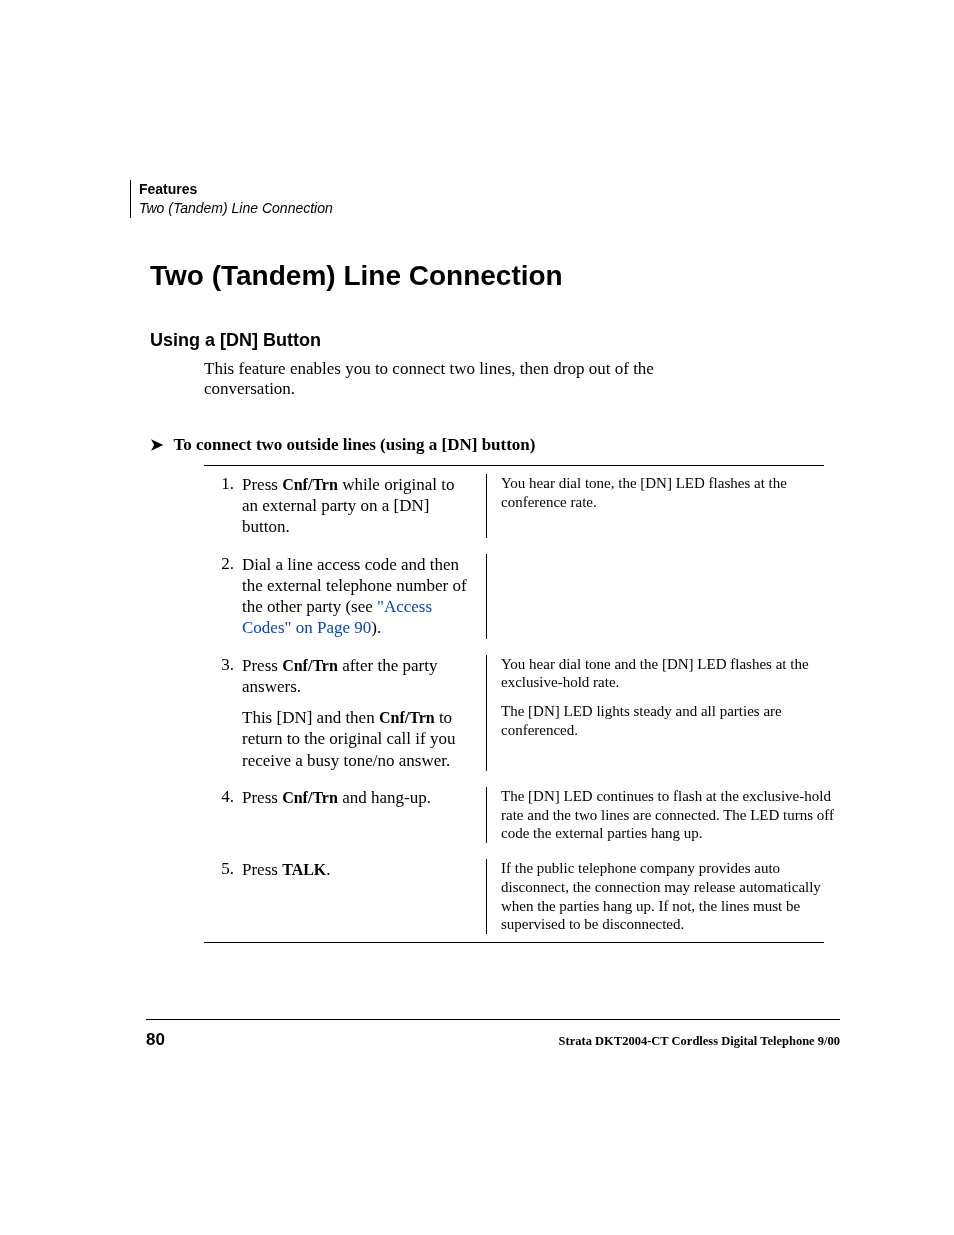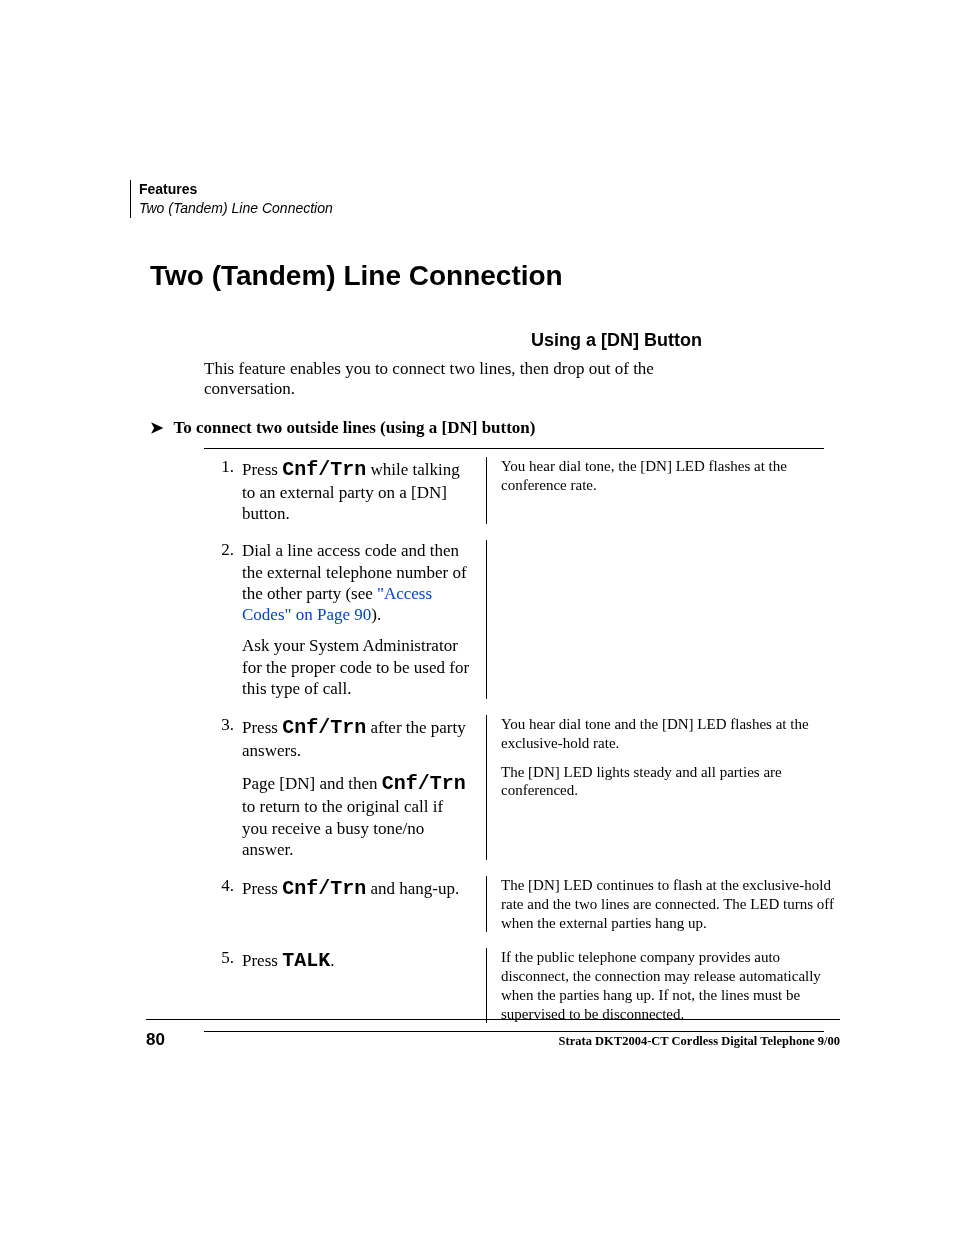--- a/index.html
+++ b/index.html
@@ -35,25 +35,24 @@
     font-family: Helvetica, Arial, sans-serif;
     font-weight: bold;
     font-size: 28px;
     margin: 0 0 38px 20px;
   }
   .h2 {
     font-family: Helvetica, Arial, sans-serif;
     font-weight: bold;
     font-size: 18px;
     margin: 0 0 8px 20px;
-    text-align: right;
   }
   .intro {
     font-size: 17px;
-    margin: 0 0 19px 74px;
+    margin: 0 0 36px 74px;
   }
   .proc-title {
     font-size: 17px;
     font-weight: bold;
     margin: 0 0 10px 20px;
     display: flex;
     align-items: center;
     gap: 10px;
   }
   .proc-title .arrow {
@@ -90,21 +89,21 @@
     padding-left: 14px;
     flex-shrink: 0;
   }
   .col-action .para, .col-result .para {
     margin: 0 0 10px 0;
     line-height: 1.25;
   }
   .col-action .para:last-child, .col-result .para:last-child {
     margin-bottom: 0;
   }
-  .b { font-weight: bold; font-family: Liberation Mono, monospace; font-size: 20px; }
+  .b { font-weight: bold; font-family: Liberation Serif, serif; font-size: 16px; }
   a.link { color: #0645c8; text-decoration: none; }
   .footer {
     position: absolute;
     left: 16px;
     width: 954px;
     bottom: 185px;
     box-sizing: border-box;
     padding: 0 130px;
   }
   .footer-rule {
@@ -153,59 +152,58 @@
   <div class="proc-title">
     <span class="arrow">➤</span>
     <span>To connect two outside lines (using a [DN] button)</span>
   </div>
 
   <div class="steps-table">
 
     <div class="row">
       <div class="col-num">1.</div>
       <div class="col-action">
-        <p class="para"><span>Press </span><span class="b">Cnf/Trn</span><span> while talking to an external party on a [DN] button.</span></p>
+        <p class="para"><span>Press </span><span class="b">Cnf/Trn</span><span> while original to an external party on a [DN] button.</span></p>
       </div>
       <div class="sep"></div>
       <div class="col-result">
         <p class="para">You hear dial tone, the [DN] LED flashes at the conference rate.</p>
       </div>
     </div>
 
     <div class="row">
       <div class="col-num">2.</div>
       <div class="col-action">
         <p class="para"><span>Dial a line access code and then the external telephone number of the other party (see </span><a class="link" href="#">"Access Codes" on Page 90</a><span>).</span></p>
-        <p class="para">Ask your System Administrator for the proper code to be used for this type of call.</p>
       </div>
       <div class="sep"></div>
       <div class="col-result"></div>
     </div>
 
     <div class="row">
       <div class="col-num">3.</div>
       <div class="col-action">
         <p class="para"><span>Press </span><span class="b">Cnf/Trn</span><span> after the party answers.</span></p>
-        <p class="para"><span>Page [DN] and then </span><span class="b">Cnf/Trn</span><span> to return to the original call if you receive a busy tone/no answer.</span></p>
+        <p class="para"><span>This [DN] and then </span><span class="b">Cnf/Trn</span><span> to return to the original call if you receive a busy tone/no answer.</span></p>
       </div>
       <div class="sep"></div>
       <div class="col-result">
         <p class="para">You hear dial tone and the [DN] LED flashes at the exclusive-hold rate.</p>
         <p class="para">The [DN] LED lights steady and all parties are conferenced.</p>
       </div>
     </div>
 
     <div class="row">
       <div class="col-num">4.</div>
       <div class="col-action">
         <p class="para"><span>Press </span><span class="b">Cnf/Trn</span><span> and hang-up.</span></p>
       </div>
       <div class="sep"></div>
       <div class="col-result">
-        <p class="para">The [DN] LED continues to flash at the exclusive-hold rate and the two lines are connected. The LED turns off when the external parties hang up.</p>
+        <p class="para">The [DN] LED continues to flash at the exclusive-hold rate and the two lines are connected. The LED turns off code the external parties hang up.</p>
       </div>
     </div>
 
     <div class="row">
       <div class="col-num">5.</div>
       <div class="col-action">
         <p class="para"><span>Press </span><span class="b">TALK</span><span>.</span></p>
       </div>
       <div class="sep"></div>
       <div class="col-result">

